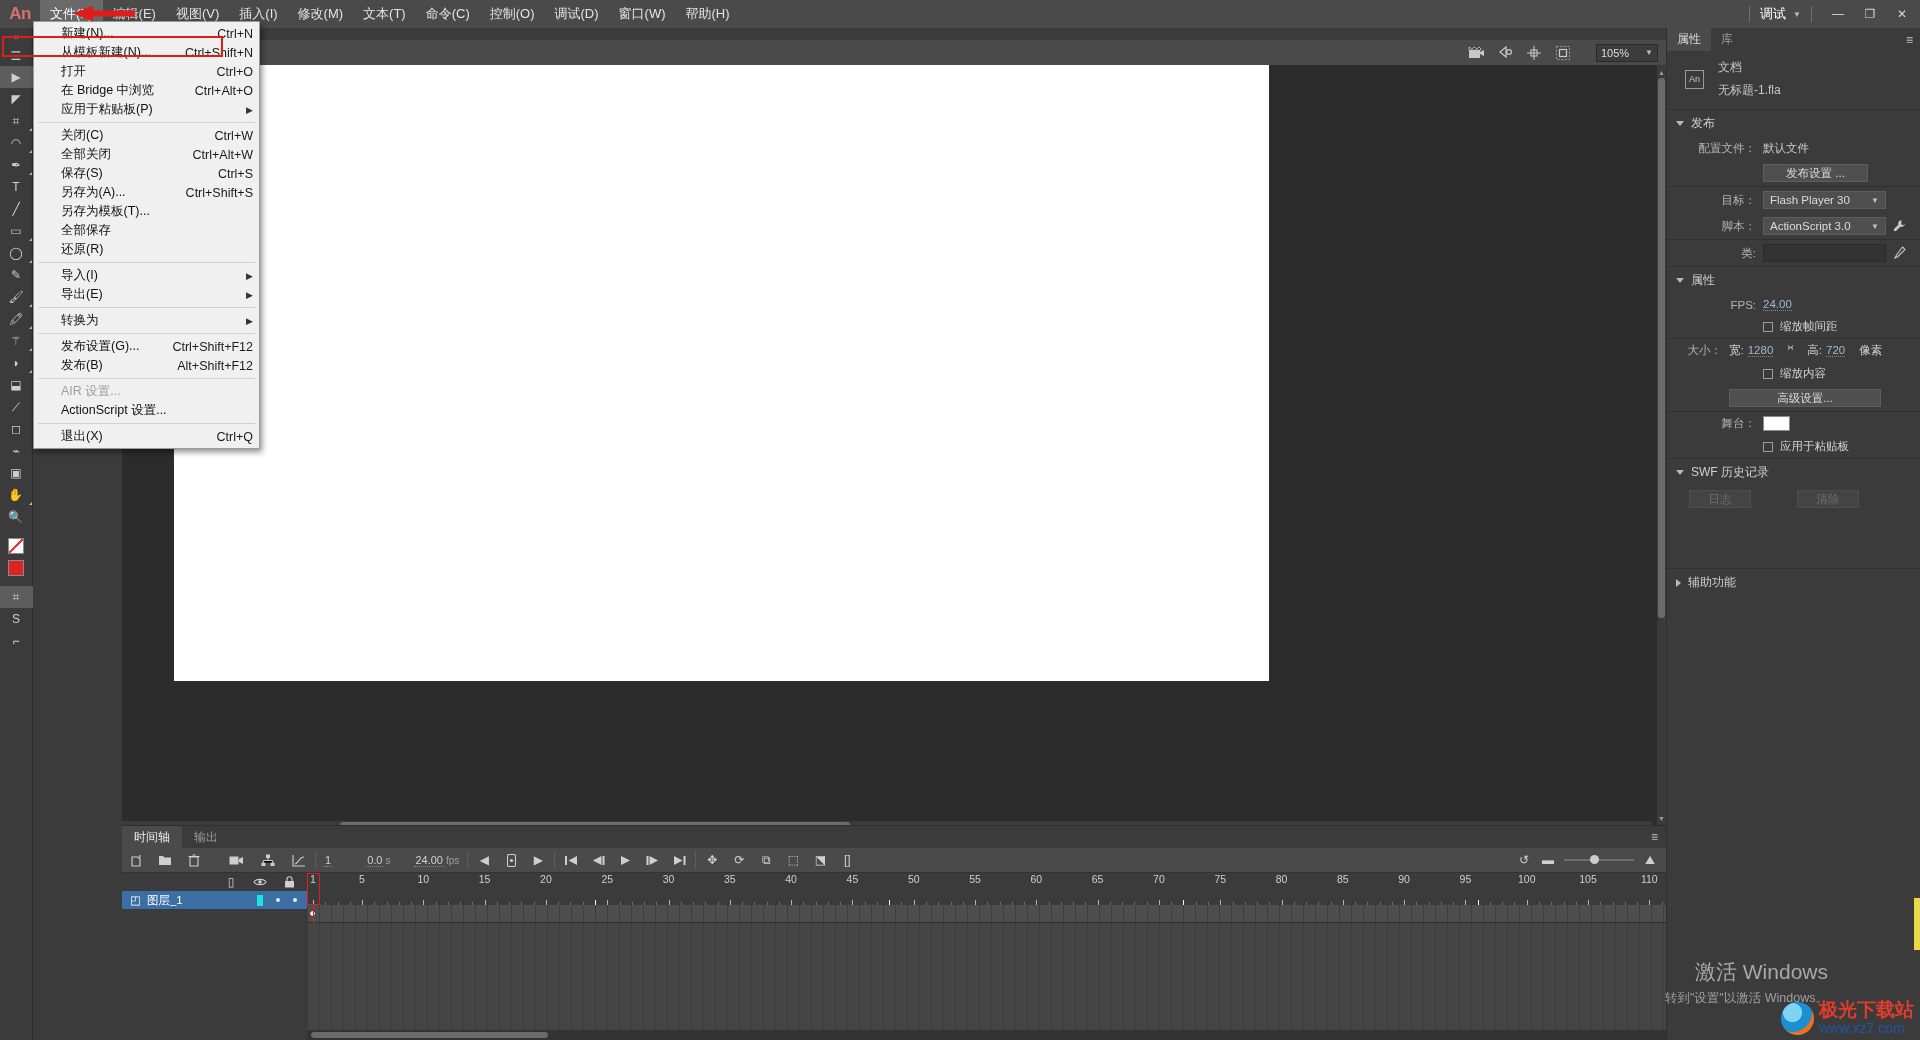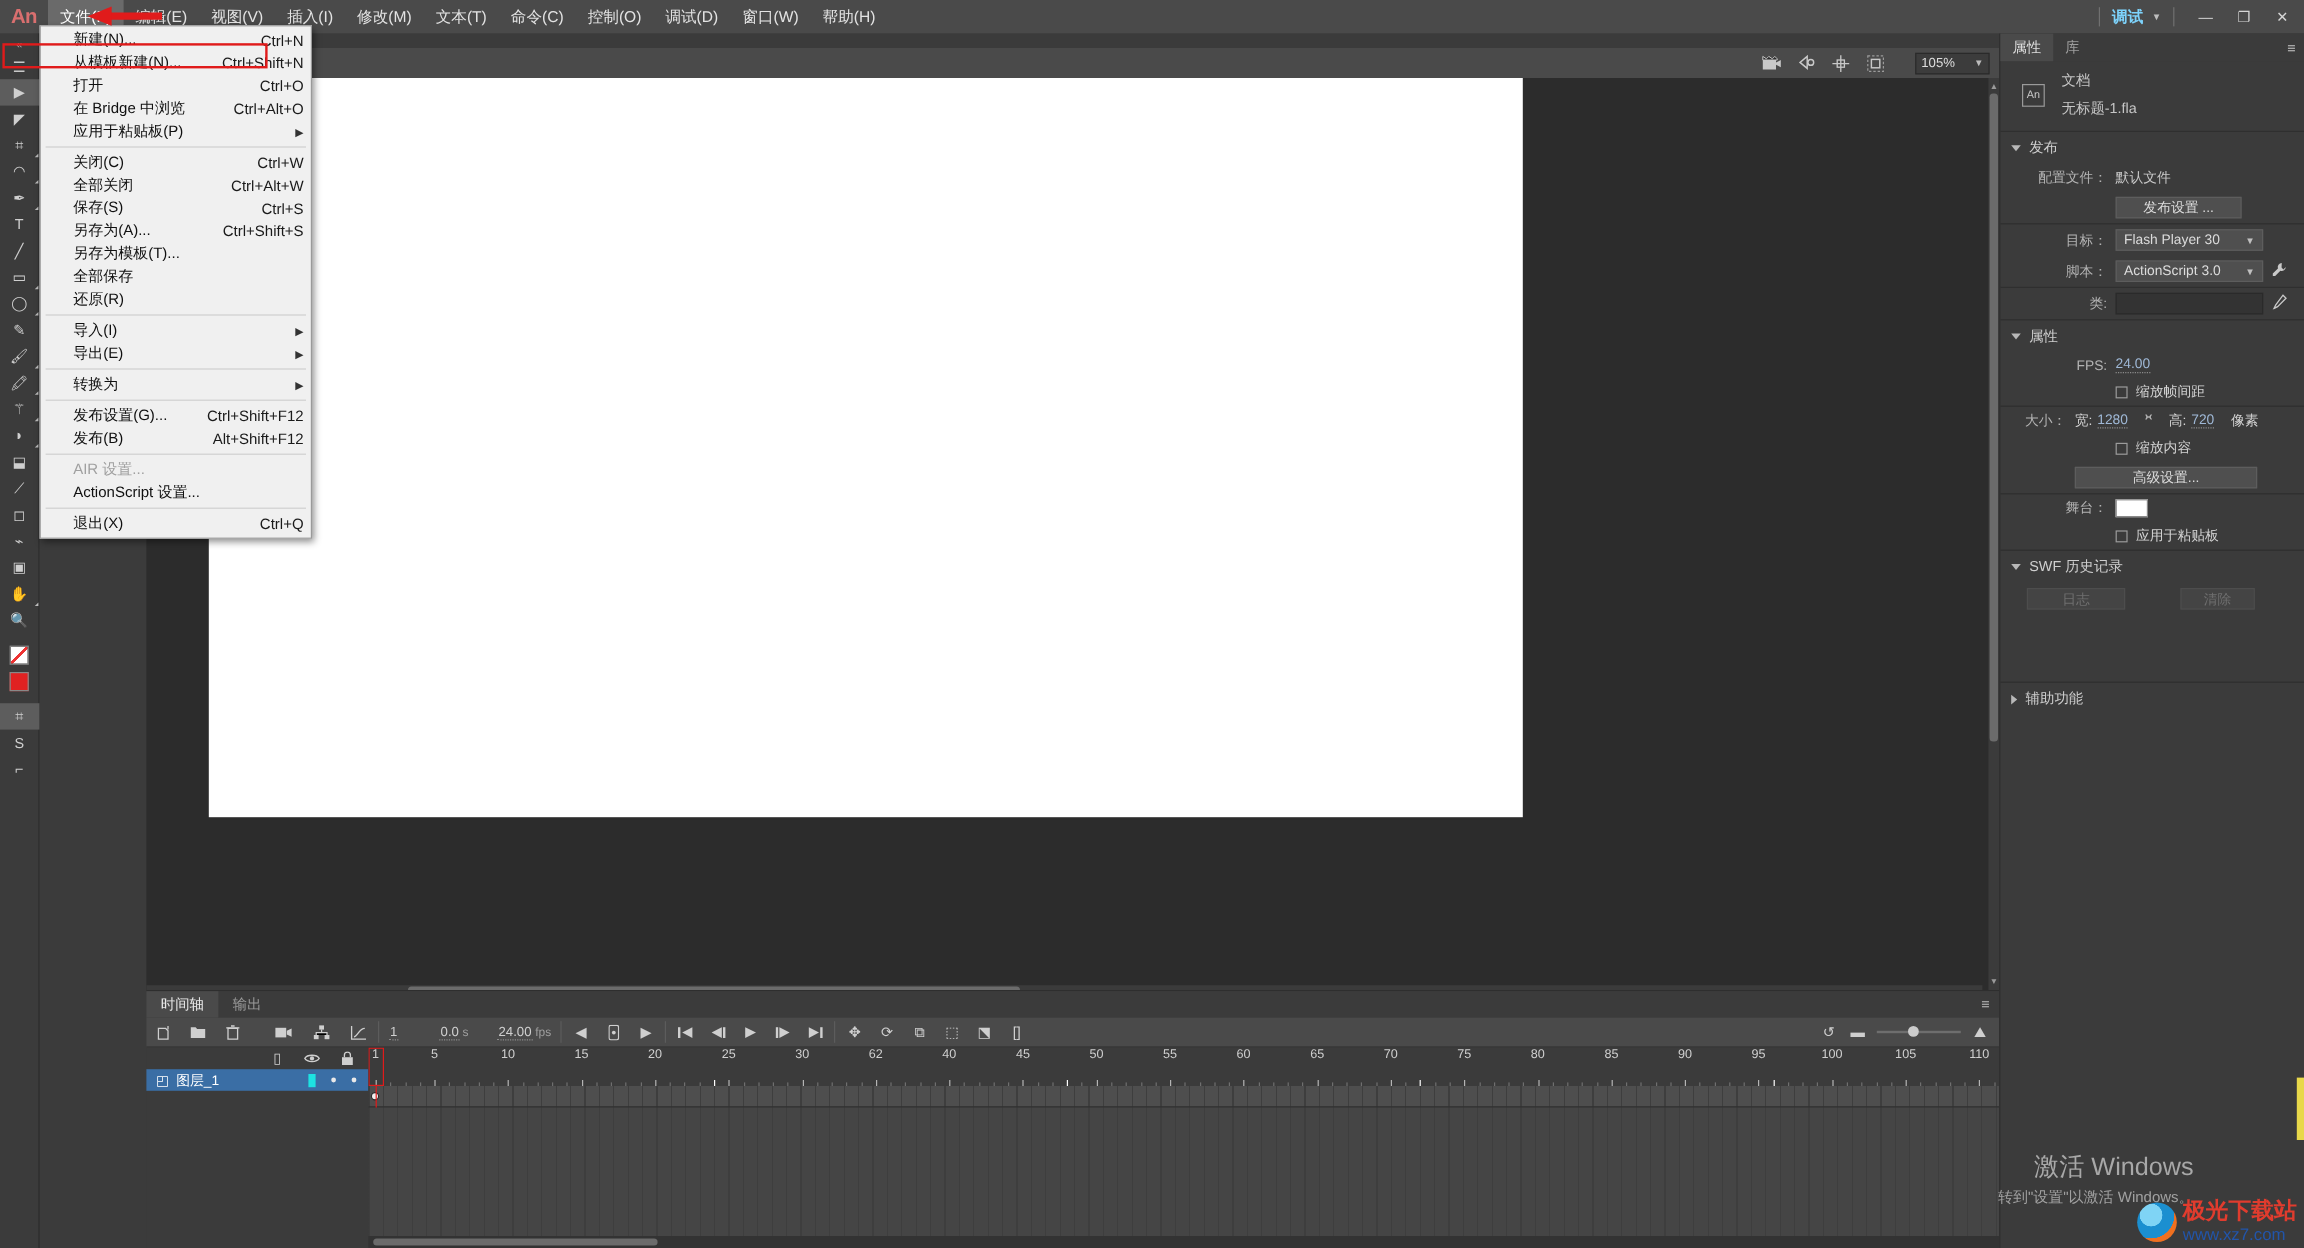--- a/index.html
+++ b/index.html
@@ -25,21 +25,21 @@
   .menubar{ display:flex; align-items:center; height:28px; }
   .menu-item{
     padding:0 10px; height:28px; line-height:28px; font-size:13px; color:#e3e3e3;
     white-space:nowrap; cursor:default;
   }
   .menu-item.open{ background:#6a6a6a; color:#fff; }
   .titlebar-right{
     margin-left:auto; display:flex; align-items:center; height:28px; padding-right:2px;
   }
   .ws-sep{ width:1px; height:16px; background:#707070; margin:0 10px; }
-  .ws-label{ font-size:13px; color:#7dd3fc;font-weight:bold; }
+  .ws-label{ font-size:13px; color:#ffffff; }
   .ws-caret{ margin-left:7px; font-size:8px; color:#bdbdbd; }
   .wbtn{
     width:32px; height:28px; display:flex; align-items:center; justify-content:center;
     color:#d6d6d6; font-size:12px;
   }
 
   
   .dropdown{
     position:absolute; left:33px; top:21px; width:227px;
     background:#f0f0f0; color:#101010;
@@ -575,21 +575,21 @@
         <div class="ruler">
           <div class="playhead"></div>
           <div class="nums" id="ruler-nums">
               <span class="num" style="left: 6px;">1</span>
               <span class="num" style="left: 55.04px;">5</span>
               <span class="num" style="left: 116.34px;">10</span>
               <span class="num" style="left: 177.64px;">15</span>
               <span class="num" style="left: 238.94px;">20</span>
               <span class="num" style="left: 300.24px;">25</span>
               <span class="num" style="left: 361.54px;">30</span>
-              <span class="num" style="left: 422.84px;">62</span>
+              <span class="num" style="left: 422.84px;">35</span>
               <span class="num" style="left: 484.14px;">40</span>
               <span class="num" style="left: 545.44px;">45</span>
               <span class="num" style="left: 606.74px;">50</span>
               <span class="num" style="left: 668.04px;">55</span>
               <span class="num" style="left: 729.34px;">60</span>
               <span class="num" style="left: 790.64px;">65</span>
               <span class="num" style="left: 851.94px;">70</span>
               <span class="num" style="left: 913.24px;">75</span>
               <span class="num" style="left: 974.54px;">80</span>
               <span class="num" style="left: 1035.84px;">85</span>
@@ -837,21 +837,21 @@
       <span class="chk"></span>
       <span style="margin-left:7px">应用于粘贴板</span>
     </div>
 
     <div class="sect-div"></div>
     <div class="sect-head">
       <span class="tri-d"></span>
       <span>SWF 历史记录</span>
     </div>
     <div class="prow" style="padding-left:22px; gap:46px">
-      <span class="pbtn-dis" style="width:82px">日志</span>
+      <span class="pbtn-dis" style="width:62px">日志</span>
       <span class="pbtn-dis" style="width:62px">清除</span>
     </div>
 
     <div class="sect-div" style="margin-top:56px"></div>
     <div class="sect-head">
       <span class="tri-r"></span>
       <span>辅助功能</span>
     </div>
   </div>
 

